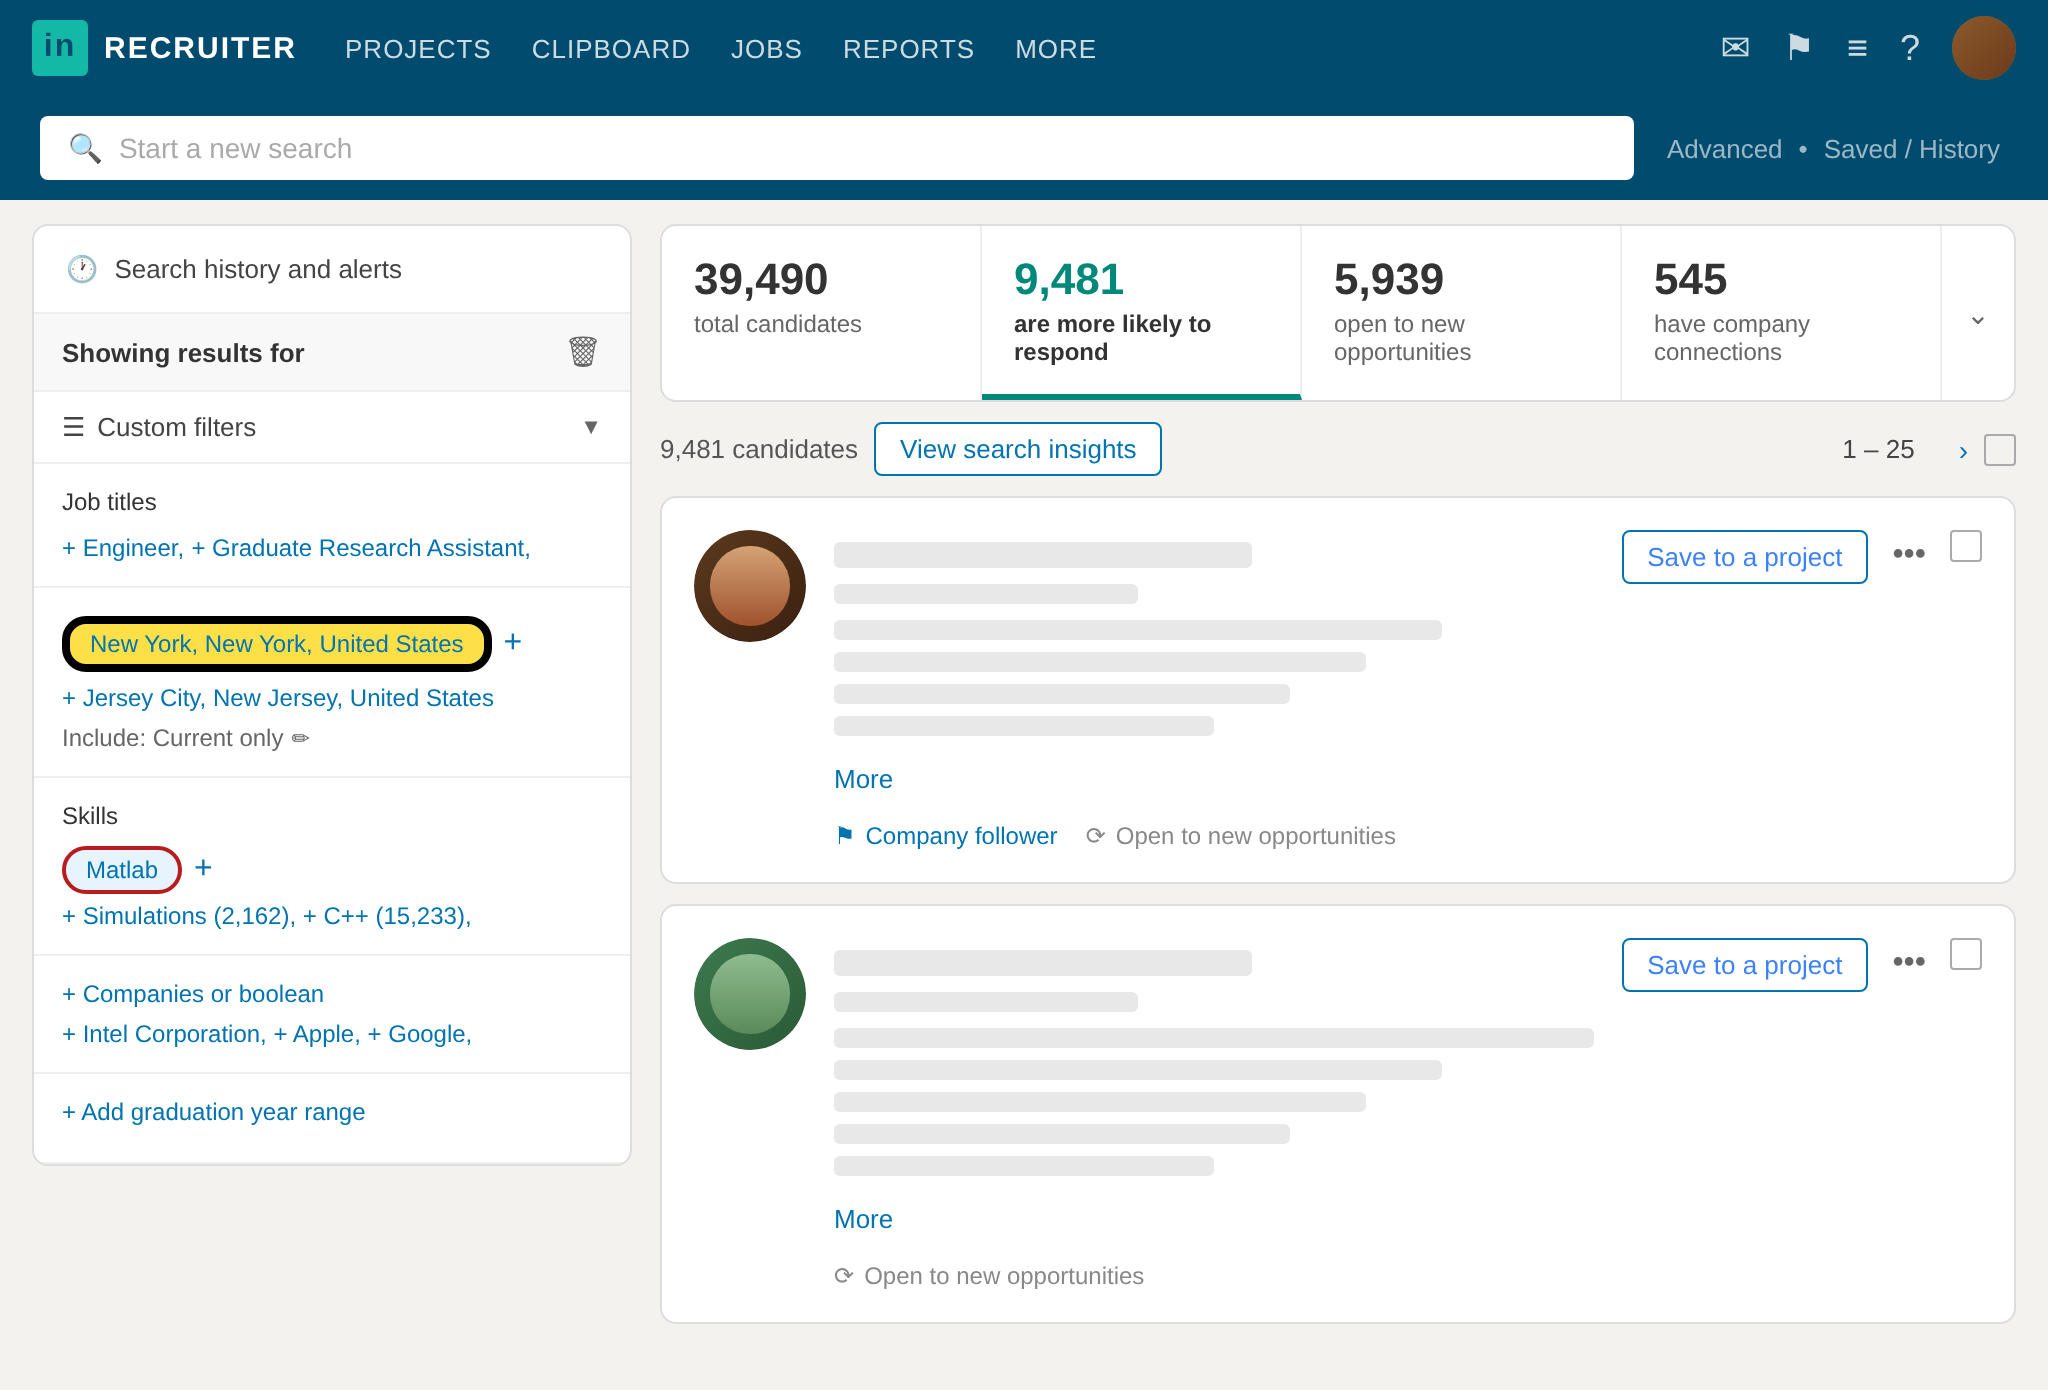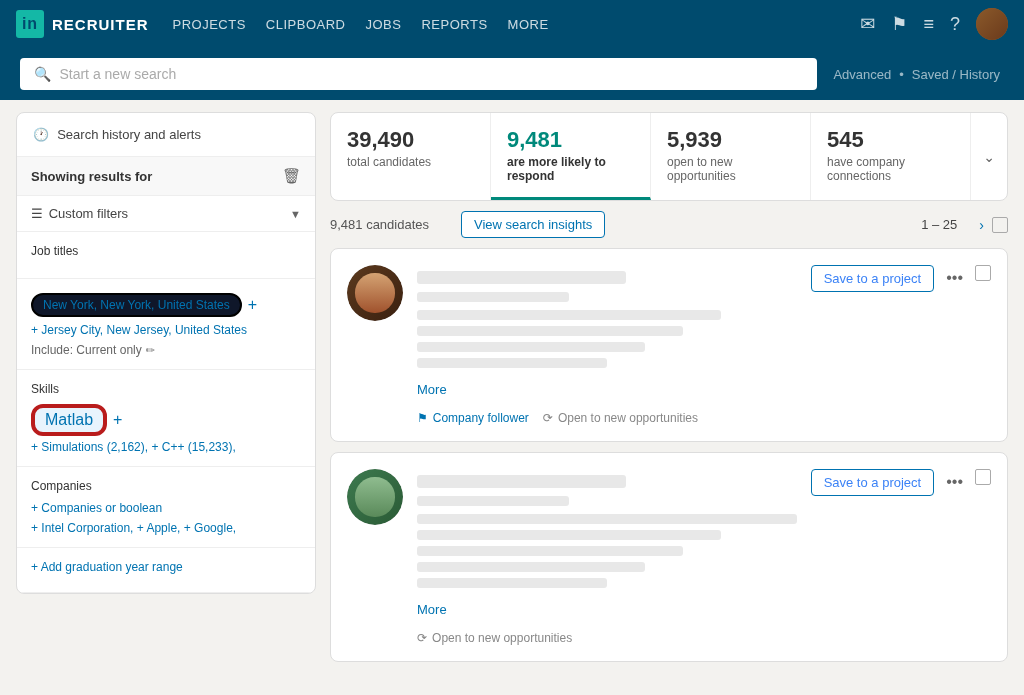--- a/index.html
+++ b/index.html
@@ -88,26 +88,26 @@
       display: flex; align-items: center; justify-content: space-between;
     }
     .filter-label { color: #444; font-size: 13px; display: flex; align-items: center; gap: 6px; }
     .filter-chevron { color: #666; font-size: 11px; }
 
     .sidebar-section { padding: 12px 14px; border-bottom: 1px solid #eee; }
     .section-title { font-size: 12px; font-weight: 400; color: #333; margin-bottom: 8px; }
     .add-btn { color: #0073b1; font-size: 12px; display: flex; align-items: center; gap: 4px; margin-bottom: 6px; cursor: pointer; }
     .link-tag { color: #0073b1; font-size: 12px; cursor: pointer; }
     .location-tag {
-      background: #0f172a; border: 2px solid #000000; border-radius: 12px;
+      background: #fde047; border: 4px solid #000000; border-radius: 12px;
       padding: 3px 10px; font-size: 12px; color: #0073b1; display: inline-flex; align-items: center; gap: 4px;
       margin: 2px 0;
     }
     .include-line { color: #666; font-size: 12px; margin-top: 6px; display: flex; align-items: center; gap: 4px; }
-    .skill-tag { background: #e8f4fd; border: 4px solid #b91c1c; border-radius: 12px; padding: 3px 10px; font-size: 16px; color: #0073b1; display: inline-flex; align-items: center; gap: 4px; }
+    .skill-tag { background: #e8f4fd; border: 2px solid #b91c1c; border-radius: 12px; padding: 3px 10px; font-size: 12px; color: #0073b1; display: inline-flex; align-items: center; gap: 4px; }
 
     
     .results-area { flex: 1; }
 
     
     .stats-row {
       background: white; border-radius: 8px; border: 1px solid #ddd;
       display: flex; align-items: stretch; margin-bottom: 10px;
       overflow: hidden;
     }
@@ -166,21 +166,21 @@
     .placeholder-line.title { height: 13px; width: 55%; margin-bottom: 8px; }
     .placeholder-line.subtitle { height: 10px; width: 40%; }
 
     .more-link { color: #0073b1; font-size: 13px; margin: 8px 0; cursor: pointer; display: inline-block; }
 
     .badges-row { display: flex; gap: 14px; margin-top: 6px; align-items: center; }
     .badge { display: flex; align-items: center; gap: 5px; font-size: 12px; color: #555; }
     .badge-company { color: #0073b1; }
     .badge-open { color: #888; }
 
-    .toolbar-left { display: flex; align-items: center; gap: 24px; }
+    .toolbar-left { display: flex; align-items: center; gap: 0; }
     .toolbar-right { display: flex; align-items: center; gap: 8px; }
 
     
     ::-webkit-scrollbar { width: 6px; }
     ::-webkit-scrollbar-thumb { background: #ccc; border-radius: 3px; }
   </style>
 </head>
 <body>
 
 <nav class="navbar">
@@ -234,20 +234,24 @@
     <div class="sidebar-filters-row">
       <span class="filter-label">
         <span style="font-size:13px;">☰</span>
         <span>Custom filters</span>
       </span>
       <span class="filter-chevron">▼</span>
     </div>
 
     <div class="sidebar-section">
       <div class="section-title">Job titles</div>
+      <div>
+        <span class="link-tag">+ Engineer,</span>
+        <span class="link-tag">+ Graduate Research Assistant,</span>
+      </div>
     </div>
 
     <div class="sidebar-section">
       <div style="display:flex;align-items:center;gap:6px;margin-bottom:4px;">
         <div class="location-tag">
           <span>New York, New York, United States</span>
         </div>
         <span style="color:#0073b1;font-size:16px;cursor:pointer;">+</span>
       </div>
       <div class="link-tag">+ Jersey City, New Jersey, United States</div>
@@ -262,21 +266,20 @@
       <div style="display:flex;align-items:center;gap:6px;margin-bottom:4px;">
         <div class="skill-tag">
           <span>Matlab</span>
         </div>
         <span style="color:#0073b1;font-size:16px;cursor:pointer;">+</span>
       </div>
       <div class="link-tag">+ Simulations (2,162), + C++ (15,233),</div>
     </div>
 
     <div class="sidebar-section">
-      <div class="section-title">Companies</div>
       <div class="add-btn">+ Companies or boolean</div>
       <div class="link-tag">+ Intel Corporation, + Apple, + Google,</div>
     </div>
 
     <div class="sidebar-section">
       <div class="add-btn">+ Add graduation year range</div>
     </div>
   </aside>
 
   <main class="results-area">

